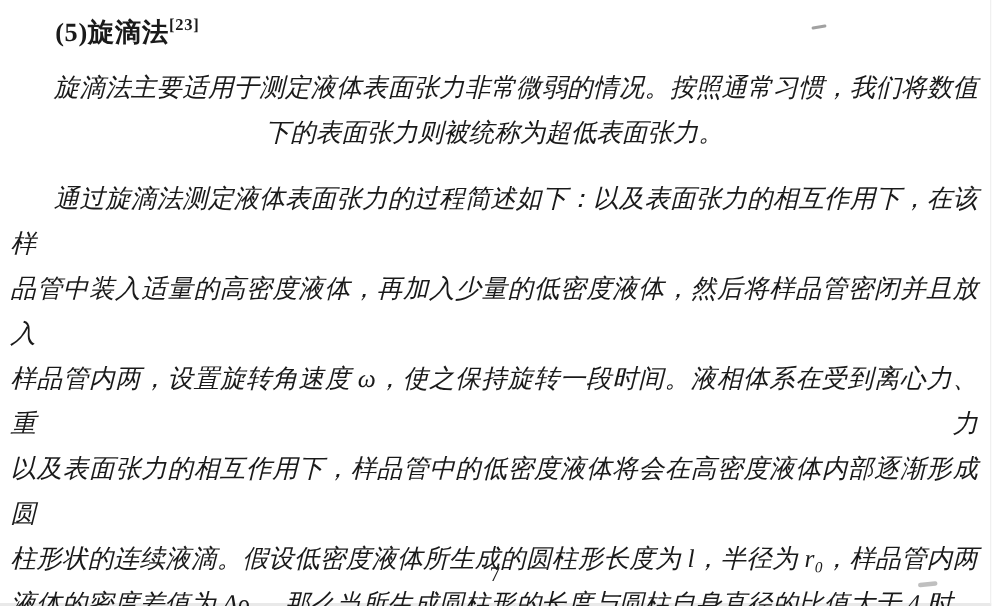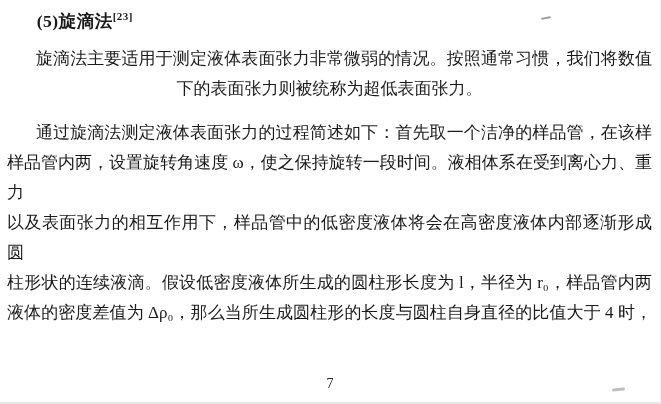--- a/index.html
+++ b/index.html
@@ -37,20 +37,21 @@
     letter-spacing: 0.5px;
   }
   .cite {
     font-size: 11px;
     vertical-align: super;
     line-height: 0;
     font-weight: 600;
   }
   .para {
     margin: 0;
+    font-style: italic;
   }
   .para-1 { margin-top: 10px; }
   .para-2 { margin-top: 14px; }
   .line {
     line-height: 30px;
     white-space: nowrap;
     text-align: center;
   }
   .just {
     white-space: normal;
@@ -94,21 +95,22 @@
   <div class="content">
 
     <h1 class="heading"><span>(5)旋滴法</span><sup class="cite">[23]</sup></h1>
 
     <div class="para para-1">
       <div class="line just indent">旋滴法主要适用于测定液体表面张力非常微弱的情况。按照通常习惯，我们将数值</div>
       <div class="line">下的表面张力则被统称为超低表面张力。</div>
     </div>
 
     <div class="para para-2">
-      <div class="line just indent">通过旋滴法测定液体表面张力的过程简述如下：首先取一个洁净的样品管，在该样</div>
+      <div class="line just indent">通过旋滴法测定液体表面张力的过程简述如下：以及表面张力的相互作用下，在该样</div>
+      <div class="line just">品管中装入适量的高密度液体，再加入少量的低密度液体，然后将样品管密闭并且放入</div>
       <div class="line just">样品管内两，设置旋转角速度 ω，使之保持旋转一段时间。液相体系在受到离心力、重力</div>
       <div class="line just">以及表面张力的相互作用下，样品管中的低密度液体将会在高密度液体内部逐渐形成圆</div>
       <div class="line just">柱形状的连续液滴。假设低密度液体所生成的圆柱形长度为 l，半径为 r₀，样品管内两</div>
       <div class="line just">液体的密度差值为 Δρ₀，那么当所生成圆柱形的长度与圆柱自身直径的比值大于 4 时，</div>
     </div>
 
   </div>
 
   <div class="page-number">7</div>
 

